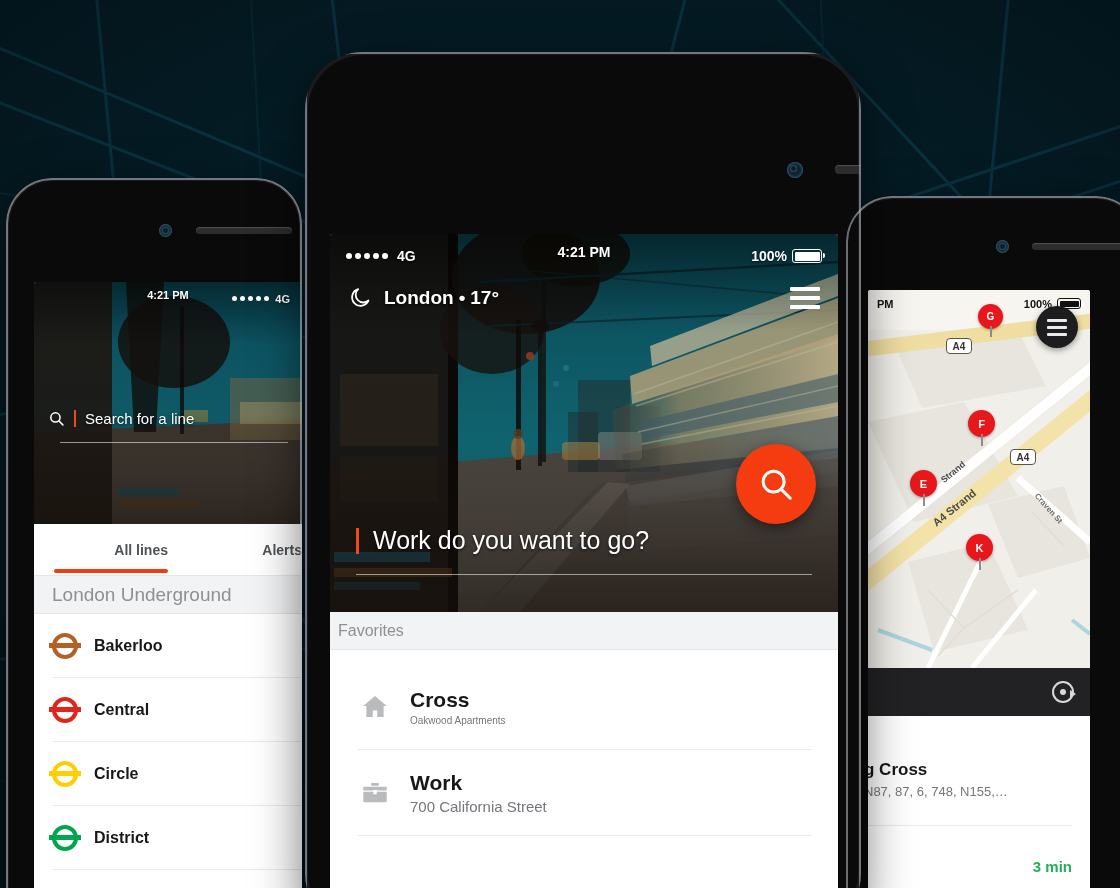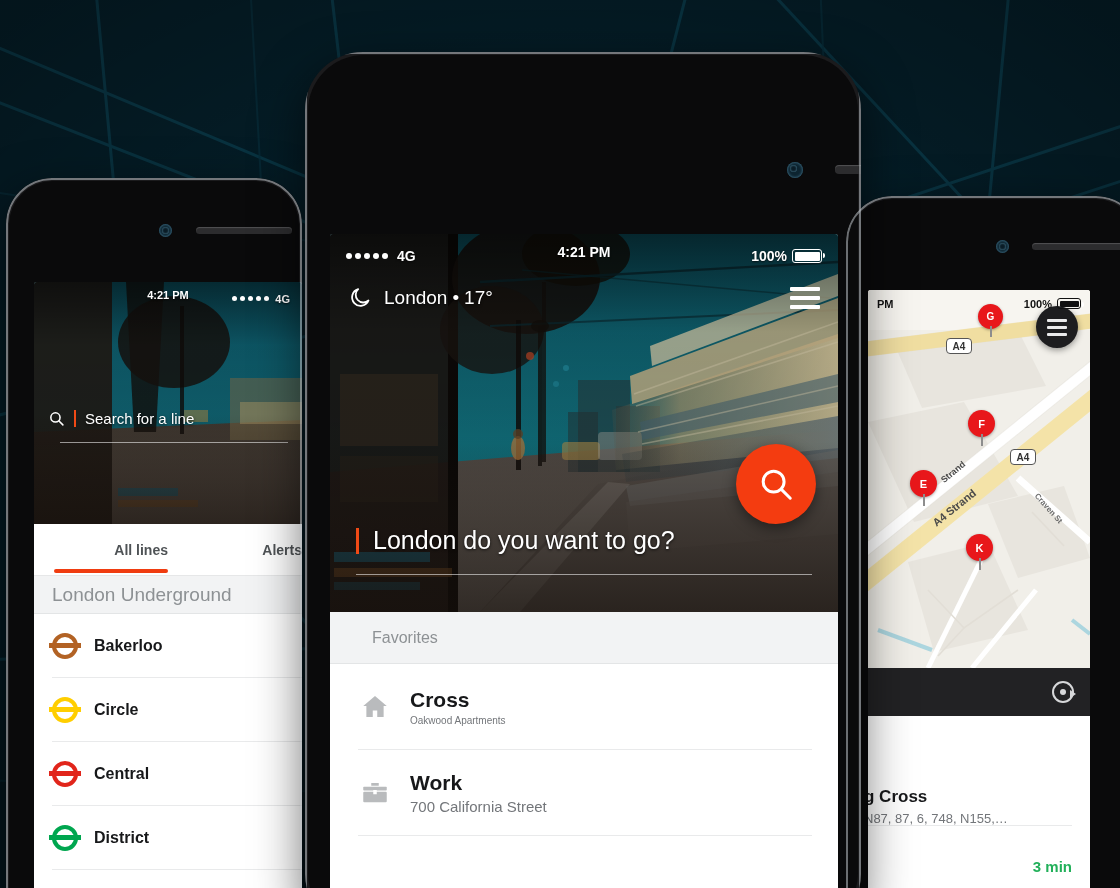--- a/index.html
+++ b/index.html
@@ -95,21 +95,21 @@
   .hero-dark{
     position:absolute; inset:0;
     background: linear-gradient(180deg, rgba(0,0,0,.55) 0%, rgba(0,0,0,.18) 26%, rgba(0,0,0,.20) 55%, rgba(20,14,10,.72) 100%);
   }
   .hero-top{
     position:absolute; left:0;right:0;
     display:flex; align-items:center; z-index:5;
     color:#fff;
   }
   .moon{ position:relative; display:inline-block; }
-  .city-label{ font-weight:normal; text-shadow:0 1px 3px rgba(0,0,0,.8); }
+  .city-label{ font-weight:bold; text-shadow:0 1px 3px rgba(0,0,0,.8); }
   .burger{ margin-left:auto; display:flex; flex-direction:column; justify-content:space-between; cursor:pointer; }
   .burger span{ display:block; background:#fff; border-radius:1px; }
 
   .searchline{
     position:absolute; left:0; right:0; z-index:5;
     color:#fff;
   }
   .search-text{ font-weight:normal; text-shadow:0 1px 3px rgba(0,0,0,.75); white-space:nowrap; }
   .search-rule{ position:absolute; height:1px; background:rgba(255,255,255,.55); }
 
@@ -302,33 +302,33 @@
           <span class="roundel" style="width:26px;height:26px;">
             <span class="ring" style="border-width:4px; border-color:#B26224;"></span>
             <span class="bar" style="top:10px; height:5px; background:#B26224;"></span>
           </span>
           <span class="row-title" style="margin-left:16px; font-size:16px;">Bakerloo</span>
           <span class="divider" style="left:18px; right:0;"></span>
         </div>
 
         <div class="row" style="height:64px; padding-left:18px;">
           <span class="roundel" style="width:26px;height:26px;">
+            <span class="ring" style="border-width:4px; border-color:#E1251B;"></span>
+            <span class="bar" style="top:10px; height:5px; background:#E1251B;"></span>
+          </span>
+          <span class="row-title" style="margin-left:16px; font-size:16px;">Central</span>
+          <span class="divider" style="left:18px; right:0;"></span>
+        </div>
+
+        <div class="row" style="height:64px; padding-left:18px;">
+          <span class="roundel" style="width:26px;height:26px;">
             <span class="ring" style="border-width:4px; border-color:#FFCE00;"></span>
             <span class="bar" style="top:10px; height:5px; background:#FFCE00;"></span>
           </span>
           <span class="row-title" style="margin-left:16px; font-size:16px;">Circle</span>
-          <span class="divider" style="left:18px; right:0;"></span>
-        </div>
-
-        <div class="row" style="height:64px; padding-left:18px;">
-          <span class="roundel" style="width:26px;height:26px;">
-            <span class="ring" style="border-width:4px; border-color:#E1251B;"></span>
-            <span class="bar" style="top:10px; height:5px; background:#E1251B;"></span>
-          </span>
-          <span class="row-title" style="margin-left:16px; font-size:16px;">Central</span>
           <span class="divider" style="left:18px; right:0;"></span>
         </div>
 
         <div class="row" style="height:64px; padding-left:18px;">
           <span class="roundel" style="width:26px;height:26px;">
             <span class="ring" style="border-width:4px; border-color:#00A64F;"></span>
             <span class="bar" style="top:10px; height:5px; background:#00A64F;"></span>
           </span>
           <span class="row-title" style="margin-left:16px; font-size:16px;">District</span>
           <span class="divider" style="left:18px; right:0;"></span>
@@ -440,21 +440,21 @@
 
       <div class="darkbar" style="top:378px; height:48px; justify-content:flex-end; padding-right:16px;">
         <span class="refresh" style="width:22px;height:22px;">
           <span style="position:absolute; right:-4px; top:7px; width:0;height:0; border-left:6px solid #d7d8da; border-top:4px solid transparent; border-bottom:4px solid transparent;"></span>
           <span style="position:absolute; left:6px; top:6px; width:6px;height:6px;border-radius:50%;background:#d7d8da;"></span>
         </span>
       </div>
 
       <div class="list" style="position:absolute; top:426px; left:0; right:0; bottom:0;">
         <div class="row" style="height:110px; padding-left:0; align-items:flex-end;">
-          <div style="padding-left:0; padding-bottom:0;">
+          <div style="padding-left:0; padding-bottom:27px;">
             <div class="row-title" style="font-size:17px; margin-left:-4px;">g Cross</div>
             <div class="row-sub" style="font-size:13px; margin-top:4px; margin-left:-4px;">N87, 87, 6, 748, N155,…</div>
           </div>
           <span class="divider" style="left:0; right:18px;"></span>
         </div>
         <div class="row" style="height:80px; justify-content:flex-end; padding-right:18px;">
           <span class="time-green" style="font-size:15px;">3 min</span>
 
         </div>
       </div>
@@ -588,36 +588,36 @@
           <span class="burger" style="width:30px; height:22px;">
             <span style="height:4px;"></span>
               <span style="height:4px;"></span>
               <span style="height:4px;"></span>
           </span>
         </div>
 
         <div class="searchline" style="top:292px; padding:0 26px;">
           <div style="display:flex; align-items:center;">
             <span style="width:3px;height:26px;background:#F04A16;display:inline-block;margin-right:14px;"></span>
-            <span class="search-text" style="font-size:25px;">London do you want to go?</span>
+            <span class="search-text" style="font-size:25px;">Work do you want to go?</span>
           </div>
           <div class="search-rule" style="left:26px; right:26px; top:48px;"></div>
         </div>
 
         <div class="fab" style="right:22px; top:210px; width:80px; height:80px;">
           <span style="display:inline-flex;">
             <svg width="38" height="38" viewBox="0 0 24 24" fill="none" stroke="#fff" stroke-width="1.9" stroke-linecap="round">
               <circle cx="10.5" cy="10.5" r="6.6"></circle>
                 <line x1="15.4" y1="15.4" x2="21" y2="21"></line>
             </svg>
           </span>
         </div>
       </div>
 
-      <div class="sec-head" style="position:absolute; top:378px; left:0; right:0; height:52px; padding-left:42px; font-size:16px;">
+      <div class="sec-head" style="position:absolute; top:378px; left:0; right:0; height:38px; padding-left:8px; font-size:16px;">
         <span>Favorites</span>
       </div>
 
       <div class="list" style="position:absolute; top:430px; left:0; right:0; bottom:0;">
 
         <div class="row" style="height:86px; padding-left:28px;">
           <span style="display:inline-flex; width:34px; justify-content:center;">
             <svg width="30" height="30" viewBox="0 0 24 24" fill="#b9bbbd">
               <path d="M12 3.2 2.6 11.2h2.5V20h5.1v-5.2h3.6V20h5.1v-8.8h2.5z"></path>
             </svg>

